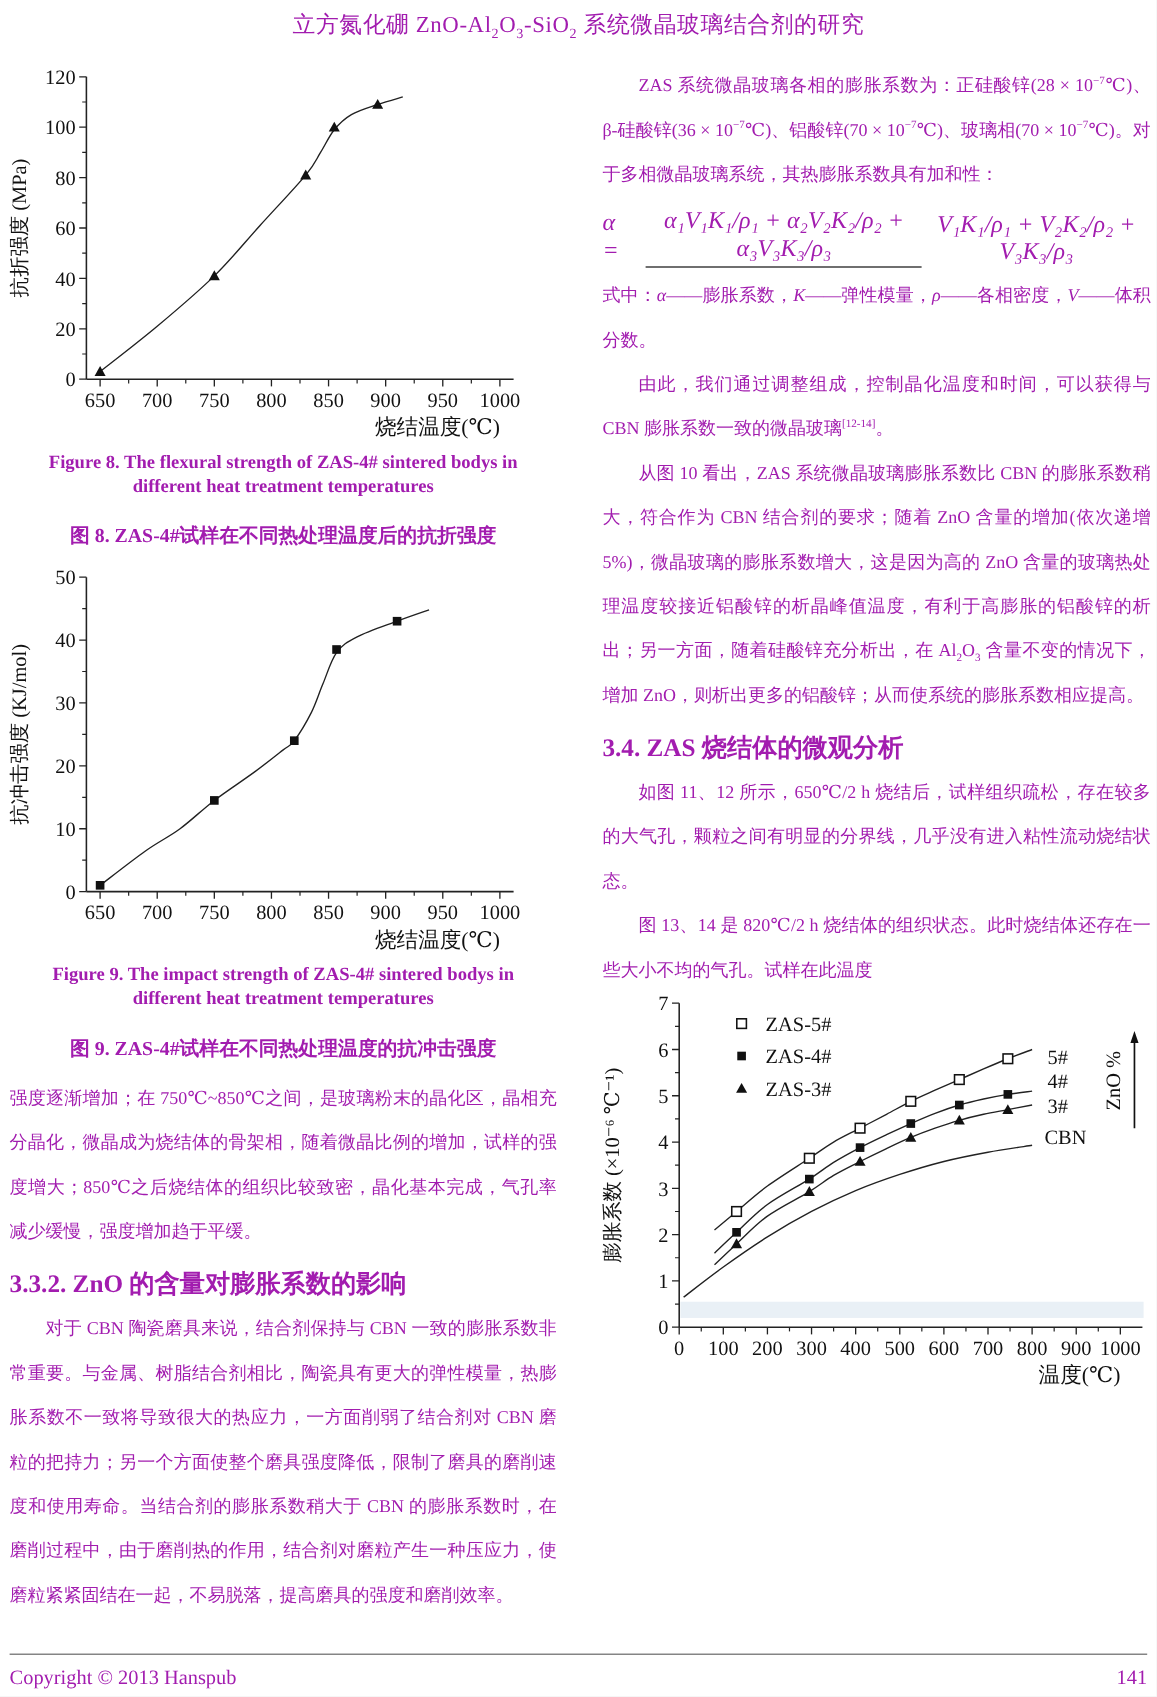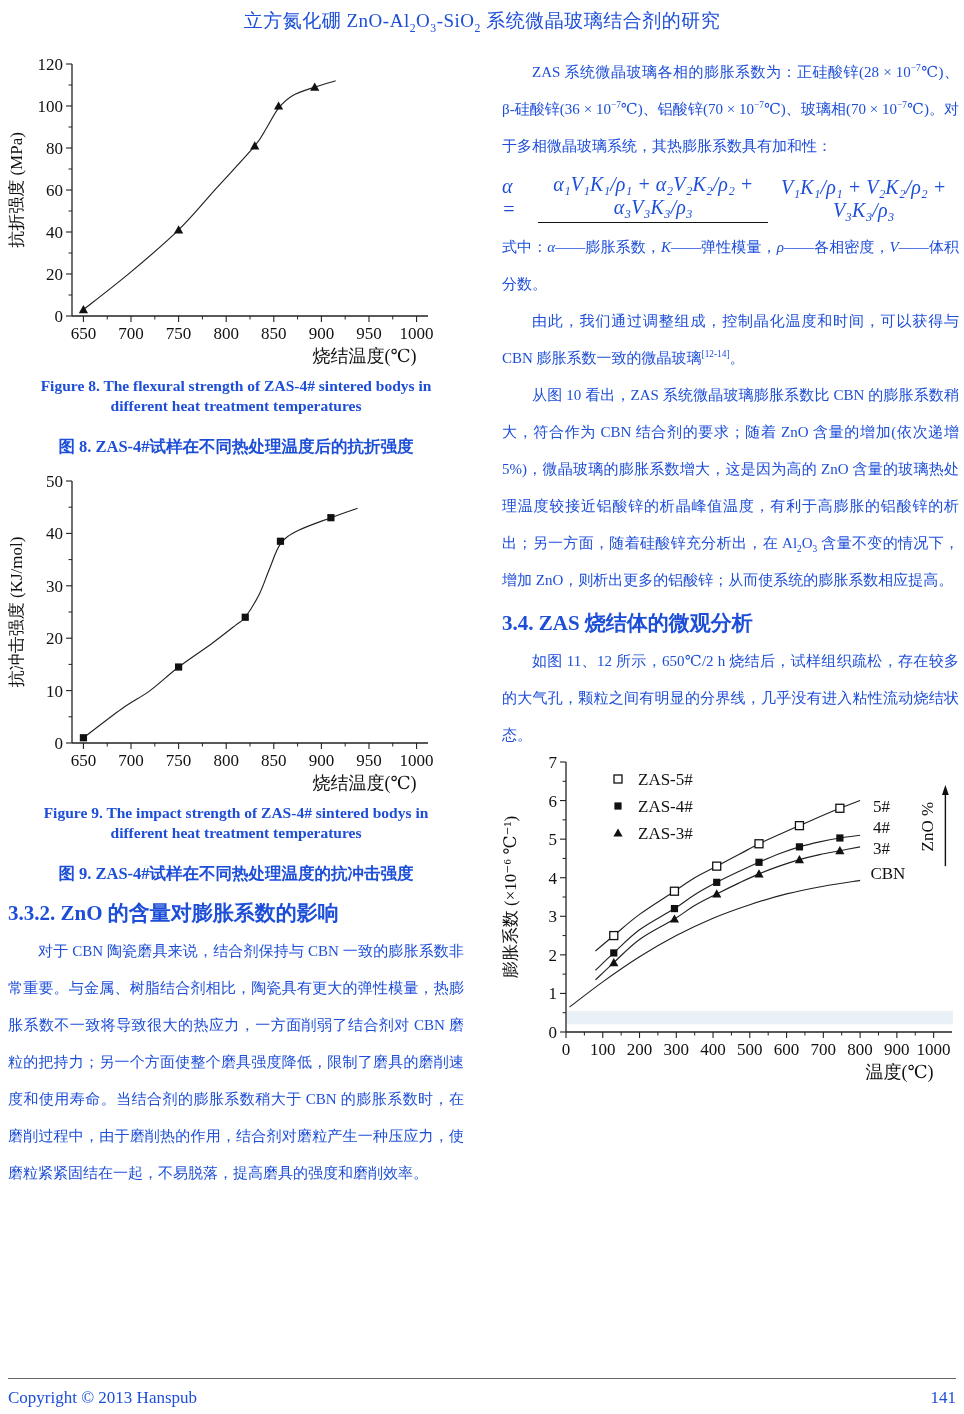--- a/index.html
+++ b/index.html
@@ -1,19 +1,19 @@
 <!DOCTYPE html>
 <html><head>
 <meta charset="utf-8">
 <style>
   * { margin:0; padding:0; box-sizing:border-box; }
   html,body { background:#e8e8e8; }
   .page {
     position:relative; width:964px; height:1414px; margin:0 auto;
-    background:#ffffff; color:#1d4ed8;
+    background:#ffffff; color:#a21caf;
     font-family:"Liberation Serif", "DejaVu Serif", serif;
     overflow:hidden;
   }
   .page-title {
     position:absolute; top:8px; left:0; width:100%;
     text-align:center; font-size:19px; letter-spacing:0.5px;
   }
   .col { position:absolute; top:54px; }
   .col-left  { left:8px;   width:456px; }
   .col-right { left:502px; width:457px; }
@@ -175,20 +175,21 @@
           <rect x="233.64064171122996" y="142.64000000000001" width="7.2" height="7.2" fill="#111"></rect>
           <rect x="268.85989304812836" y="66.66" width="7.2" height="7.2" fill="#111"></rect>
           <rect x="319.3090909090909" y="43.080000000000005" width="7.2" height="7.2" fill="#111"></rect>
         </svg>
       <figcaption class="caption">
         <div class="cap-en">Figure 9. The impact strength of ZAS-4# sintered bodys in different heat treatment temperatures</div>
         <div class="cap-zh">图 9. ZAS-4#试样在不同热处理温度的抗冲击强度</div>
       </figcaption>
     </figure>
 
+    <p class="body">强度逐渐增加；在 750℃~850℃之间，是玻璃粉末的晶化区，晶相充分晶化，微晶成为烧结体的骨架相，随着微晶比例的增加，试样的强度增大；850℃之后烧结体的组织比较致密，晶化基本完成，气孔率减少缓慢，强度增加趋于平缓。</p>
 
     <h3 class="section">3.3.2. ZnO 的含量对膨胀系数的影响</h3>
 
     <p class="body indent">对于 CBN 陶瓷磨具来说，结合剂保持与 CBN 一致的膨胀系数非常重要。与金属、树脂结合剂相比，陶瓷具有更大的弹性模量，热膨胀系数不一致将导致很大的热应力，一方面削弱了结合剂对 CBN 磨粒的把持力；另一个方面使整个磨具强度降低，限制了磨具的磨削速度和使用寿命。当结合剂的膨胀系数稍大于 CBN 的膨胀系数时，在磨削过程中，由于磨削热的作用，结合剂对磨粒产生一种压应力，使磨粒紧紧固结在一起，不易脱落，提高磨具的强度和磨削效率。</p>
   </div>
 
   <div class="col col-right">
     <p class="body indent">ZAS 系统微晶玻璃各相的膨胀系数为：正硅酸锌(28 × 10<sup>−7</sup>℃)、β-硅酸锌(36 × 10<sup>−7</sup>℃)、铝酸锌(70 × 10<sup>−7</sup>℃)、玻璃相(70 × 10<sup>−7</sup>℃)。对于多相微晶玻璃系统，其热膨胀系数具有加和性：</p>
 
     <div class="equation">
@@ -199,20 +200,21 @@
       </span>
     </div>
 
     <p class="body">式中：<span style="font-style: italic;">α</span>——膨胀系数，<span style="font-style: italic;">K</span>——弹性模量，<span style="font-style: italic;">ρ</span>——各相密度，<span style="font-style: italic;">V</span>——体积分数。</p>
     <p class="body indent">由此，我们通过调整组成，控制晶化温度和时间，可以获得与 CBN 膨胀系数一致的微晶玻璃<sup>[12-14]</sup>。</p>
     <p class="body indent">从图 10 看出，ZAS 系统微晶玻璃膨胀系数比 CBN 的膨胀系数稍大，符合作为 CBN 结合剂的要求；随着 ZnO 含量的增加(依次递增 5%)，微晶玻璃的膨胀系数增大，这是因为高的 ZnO 含量的玻璃热处理温度较接近铝酸锌的析晶峰值温度，有利于高膨胀的铝酸锌的析出；另一方面，随着硅酸锌充分析出，在 Al<sub>2</sub>O<sub>3</sub> 含量不变的情况下，增加 ZnO，则析出更多的铝酸锌；从而使系统的膨胀系数相应提高。</p>
 
     <h3 class="section">3.4. ZAS 烧结体的微观分析</h3>
 
     <p class="body indent">如图 11、12 所示，650℃/2 h 烧结后，试样组织疏松，存在较多的大气孔，颗粒之间有明显的分界线，几乎没有进入粘性流动烧结状态。</p>
+    <p class="body indent">图 13、14 是 820℃/2 h 烧结体的组织状态。此时烧结体还存在一些大小不均的气孔。试样在此温度</p>
 
     <figure>
       <svg width="462" height="332" viewBox="0 0 462 332">
           <rect x="65" y="256.7857142857143" width="386" height="13.5" fill="#e9f0f6"></rect>
           <line x1="64" y1="278" x2="64" y2="8" stroke="#222" stroke-width="1.3"></line>
           <line x1="64" y1="278" x2="450" y2="278" stroke="#222" stroke-width="1.3"></line>
           <line x1="64" y1="278" x2="64" y2="284" stroke="#222" stroke-width="1.1"></line>
           <text x="64" y="301" text-anchor="middle" font-size="17" fill="#111">0</text>
           <line x1="100.76190476190476" y1="278" x2="100.76190476190476" y2="284" stroke="#222" stroke-width="1.1"></line>
           <text x="100.76190476190476" y="301" text-anchor="middle" font-size="17" fill="#111">100</text>

